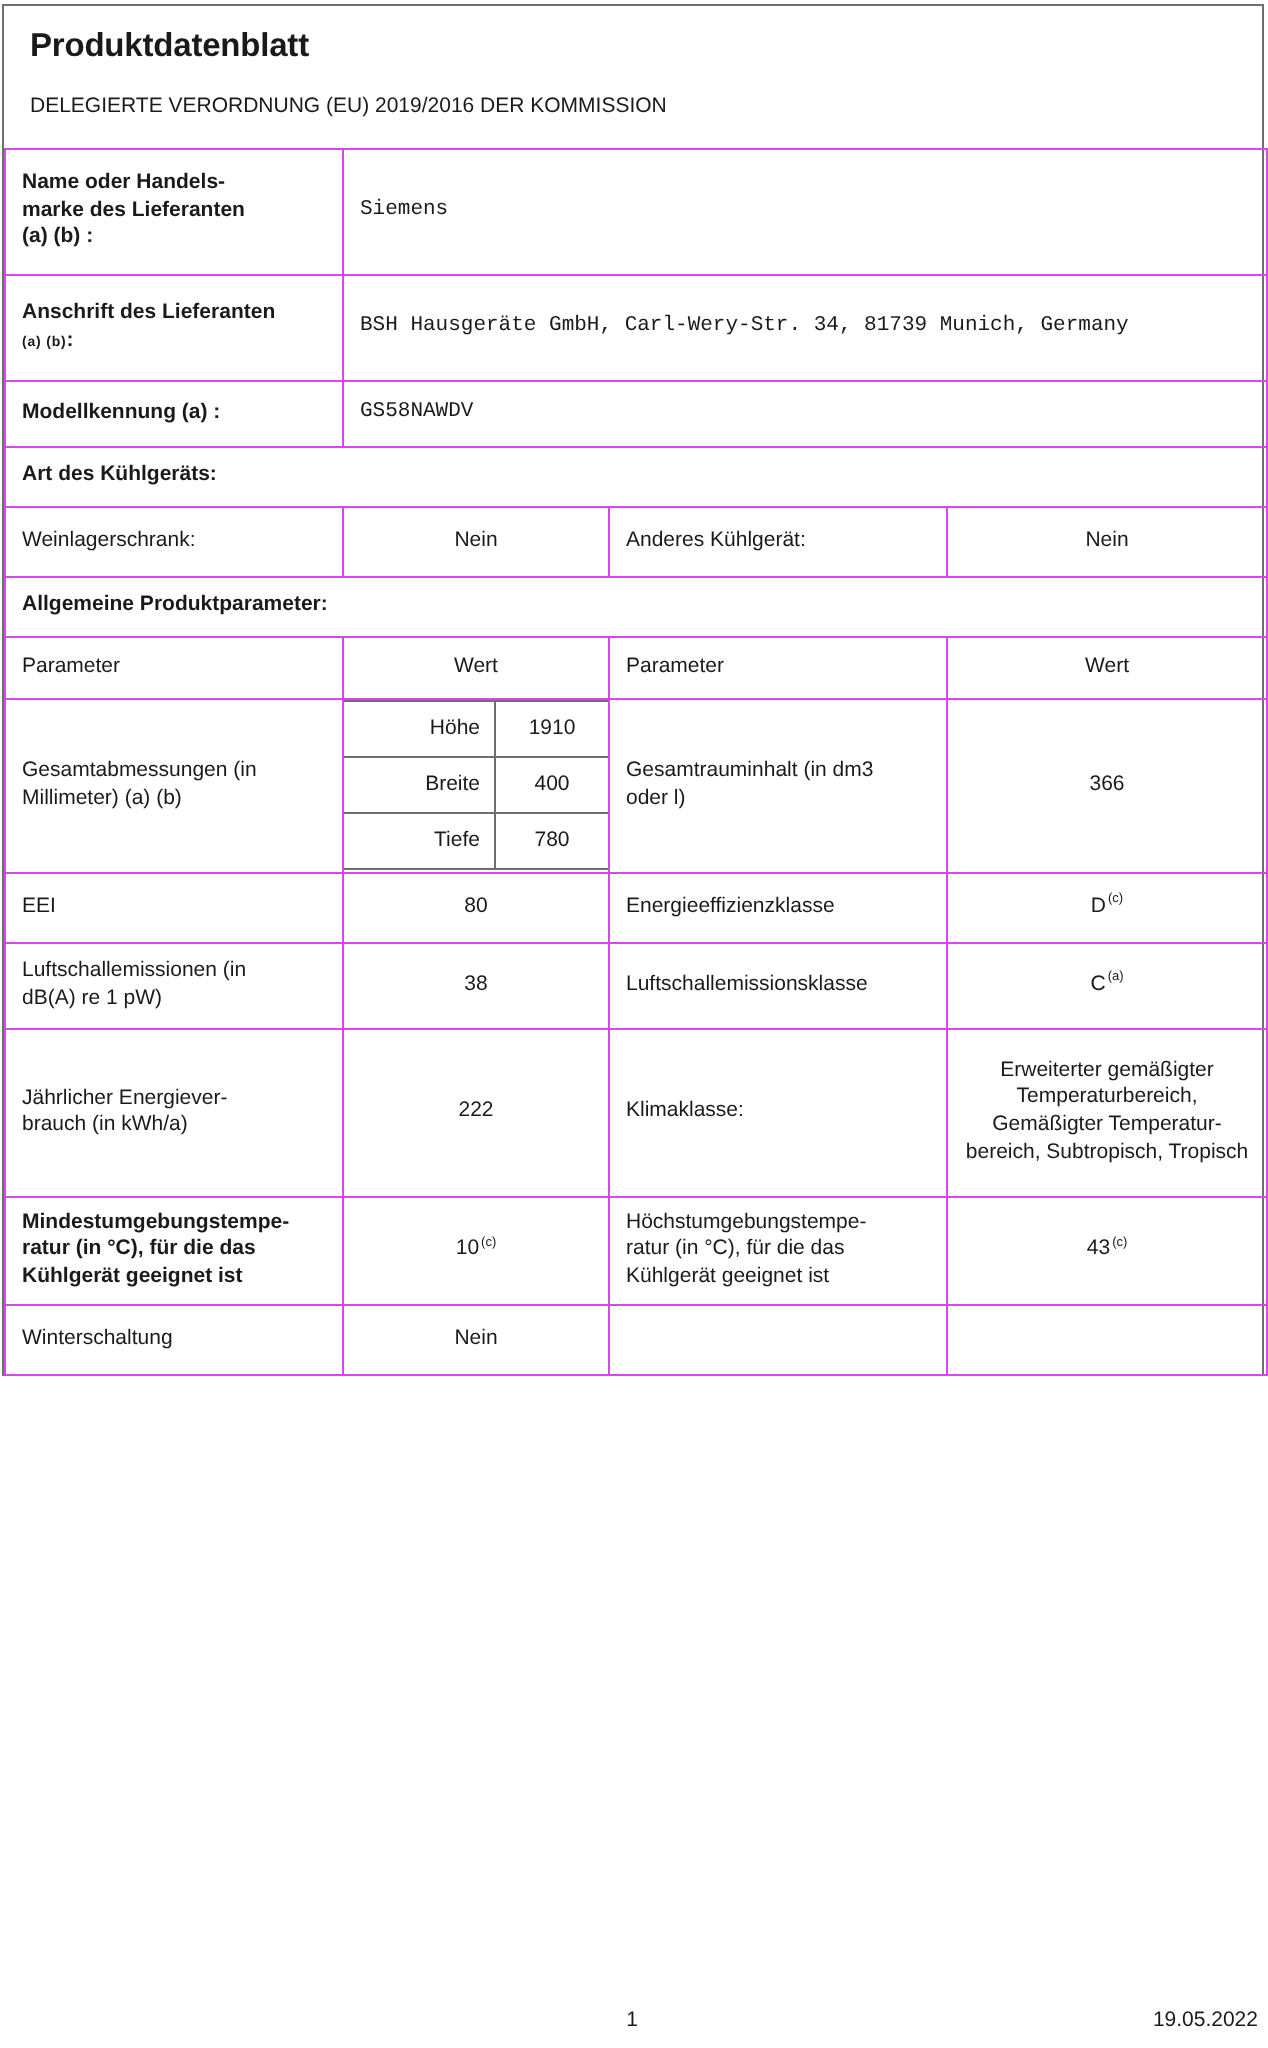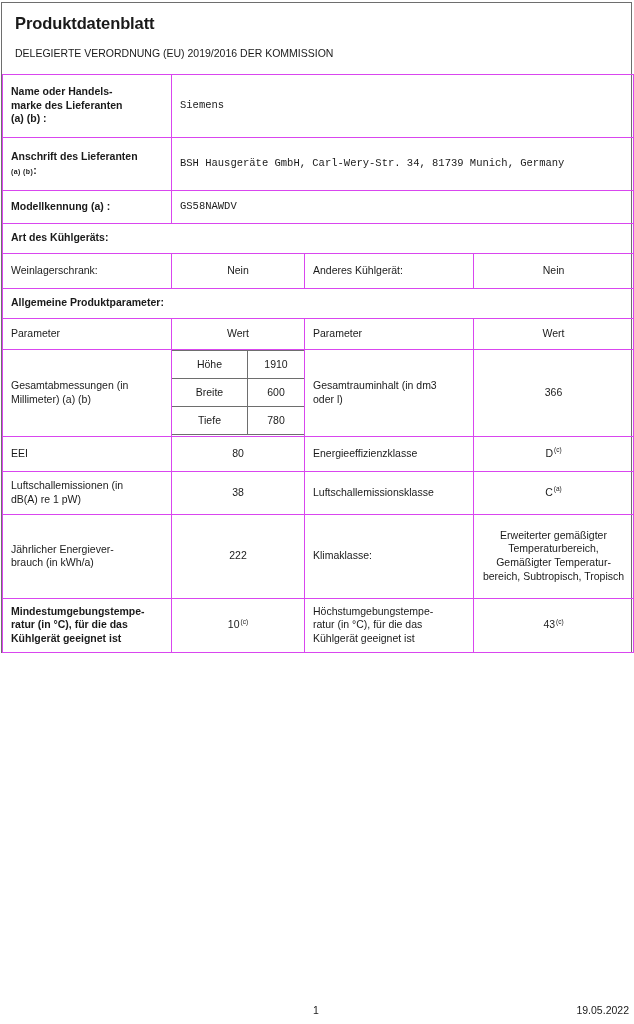--- a/index.html
+++ b/index.html
@@ -96,21 +96,21 @@
     table-layout: fixed;
     margin: 0;
   }
   table.dims td {
     border: 1px solid #6e6e6e;
     font-size: 10.5px;
     line-height: 1.25;
     padding: 5px 7px;
     height: 28px;
   }
-  table.dims td.dname { text-align: center; width: 76px; }
+  table.dims td.dname { text-align: right; width: 76px; }
   table.dims td.dval  { text-align: center; }
   td.nested {
     padding: 0 !important;
     border: none !important;
     vertical-align: middle;
   }
   .nested-wrap {
     margin: -1px -1px -1px -1px;
   }
 
@@ -206,21 +206,21 @@
           <td class="nested">
             <div class="nested-wrap">
               <table class="dims">
                 <tbody>
                   <tr>
                     <td class="dname">Höhe</td>
                     <td class="dval">1910</td>
                   </tr>
                   <tr>
                     <td class="dname">Breite</td>
-                    <td class="dval">600</td>
+                    <td class="dval">400</td>
                   </tr>
                   <tr>
                     <td class="dname">Tiefe</td>
                     <td class="dval">780</td>
                   </tr>
                 </tbody>
               </table>
             </div>
           </td>
           <td class="lbl">
@@ -265,20 +265,26 @@
           </td>
           <td class="val"><span>10</span><span class="sup">(c)</span></td>
           <td class="lbl">
             <span>Höchstumgebungstempe-</span><br>
             <span>ratur (in °C), für die das</span><br>
             <span>Kühlgerät geeignet ist</span>
           </td>
           <td class="val"><span>43</span><span class="sup">(c)</span></td>
         </tr>
 
+        <tr>
+          <td class="lbl" style="height:35px;">Winterschaltung</td>
+          <td class="val">Nein</td>
+          <td class="lbl"></td>
+          <td class="val"></td>
+        </tr>
 
       </tbody>
     </table>
   </div>
 
   <div class="footer">
     <span class="pageno">1</span>
     <span class="date">19.05.2022</span>
   </div>
 

